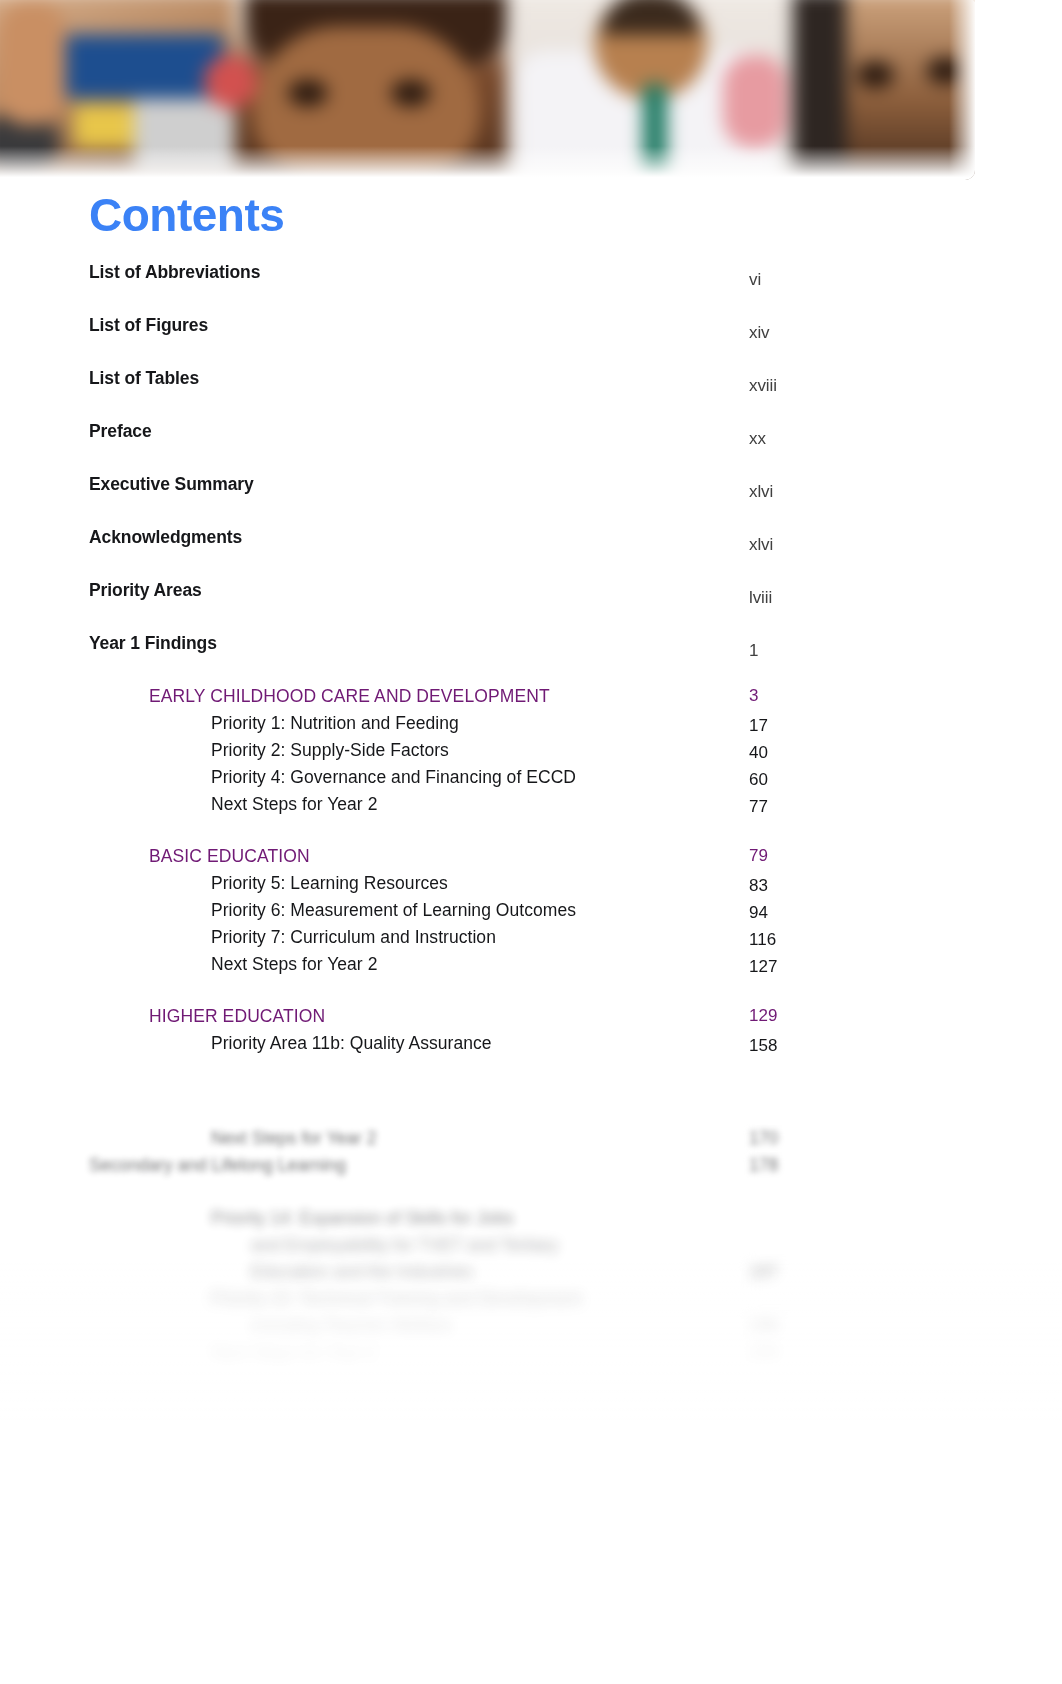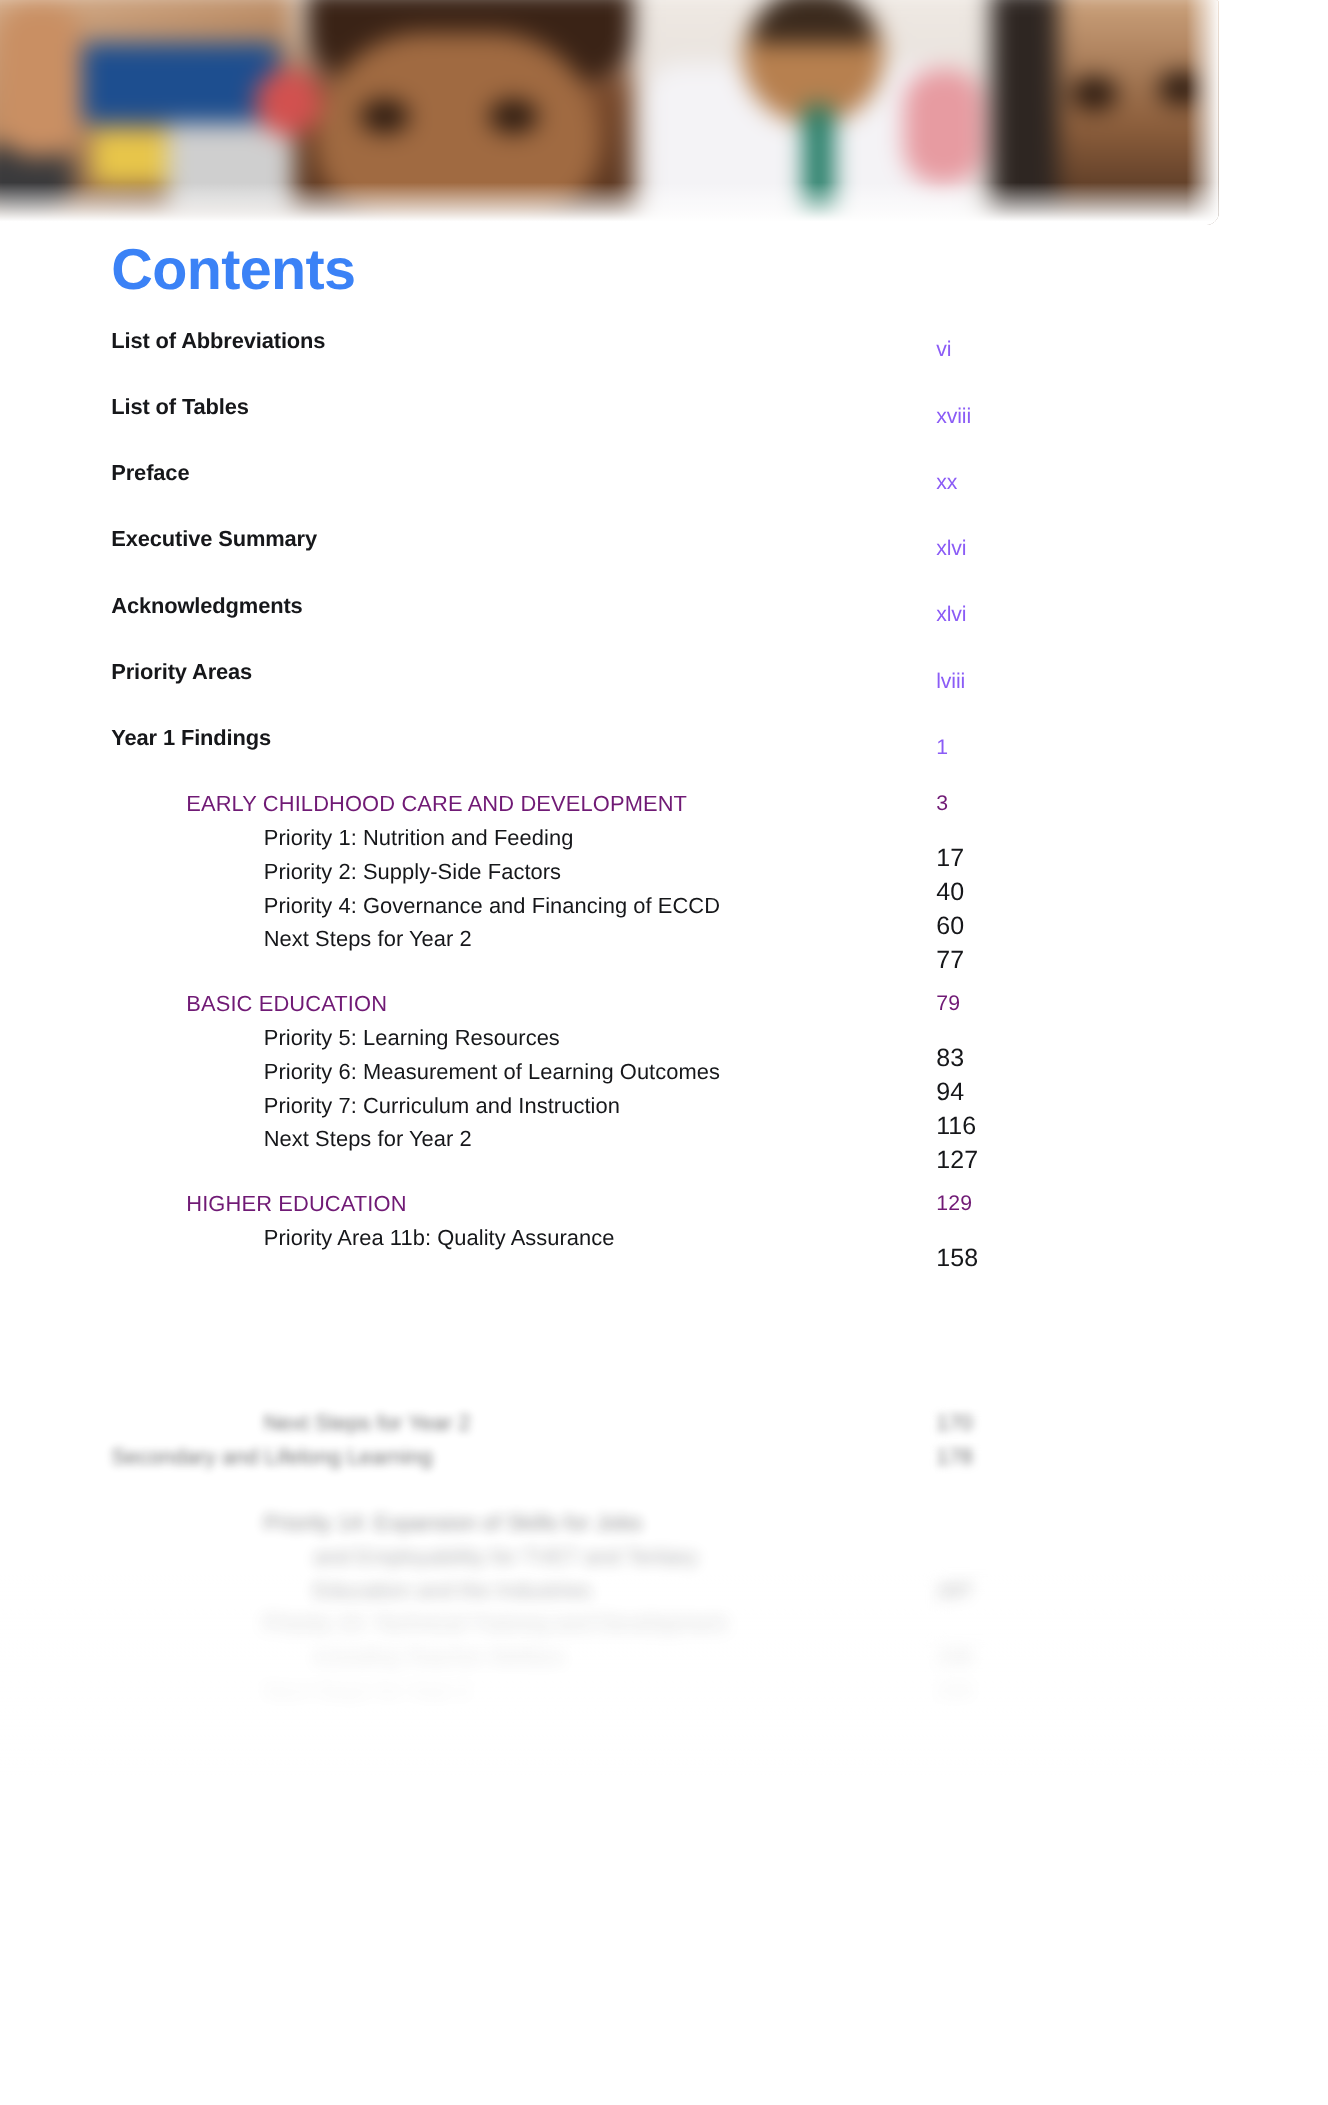--- a/index.html
+++ b/index.html
@@ -135,21 +135,21 @@
   .lvl0 {
     font-size: 17.5px;
     font-weight: 700;
     color: #16171a;
     letter-spacing: -0.1px;
     height: 53px;
   }
   .lvl0 .page {
     font-weight: 400;
     font-size: 17px;
-    color: #8b5cf6;
+    color: #404040;
     top: 8px;
   }
 
   
   .lvl1 {
     font-size: 17.5px;
     font-weight: 400;
     color: #701a75;
     padding-left: 60px;
     height: 27px;
@@ -159,21 +159,21 @@
 
   
   .lvl2 {
     font-size: 17.5px;
     font-weight: 400;
     color: #16171a;
     padding-left: 122px;
     height: 27px;
     letter-spacing: 0.05px;
   }
-  .lvl2 .page { font-size: 20px; font-weight: 400; top: 16px; }
+  .lvl2 .page { font-size: 17px; font-weight: 400; top: 3px; }
 
   .gap { height: 25px; }
 
   
   .tail {
     position: absolute;
     left: 89px;
     top: 1128px;
     width: 712px;
   }
@@ -233,20 +233,24 @@
 
   <div class="toc-title">Contents</div>
 
   <div class="toc">
 
     <div class="row lvl0">
       <span class="label">List of Abbreviations</span>
       <span class="page">vi</span>
     </div>
     <div class="row lvl0">
+      <span class="label">List of Figures</span>
+      <span class="page">xiv</span>
+    </div>
+    <div class="row lvl0">
       <span class="label">List of Tables</span>
       <span class="page">xviii</span>
     </div>
     <div class="row lvl0">
       <span class="label">Preface</span>
       <span class="page">xx</span>
     </div>
     <div class="row lvl0">
       <span class="label">Executive Summary</span>
       <span class="page">xlvi</span>

